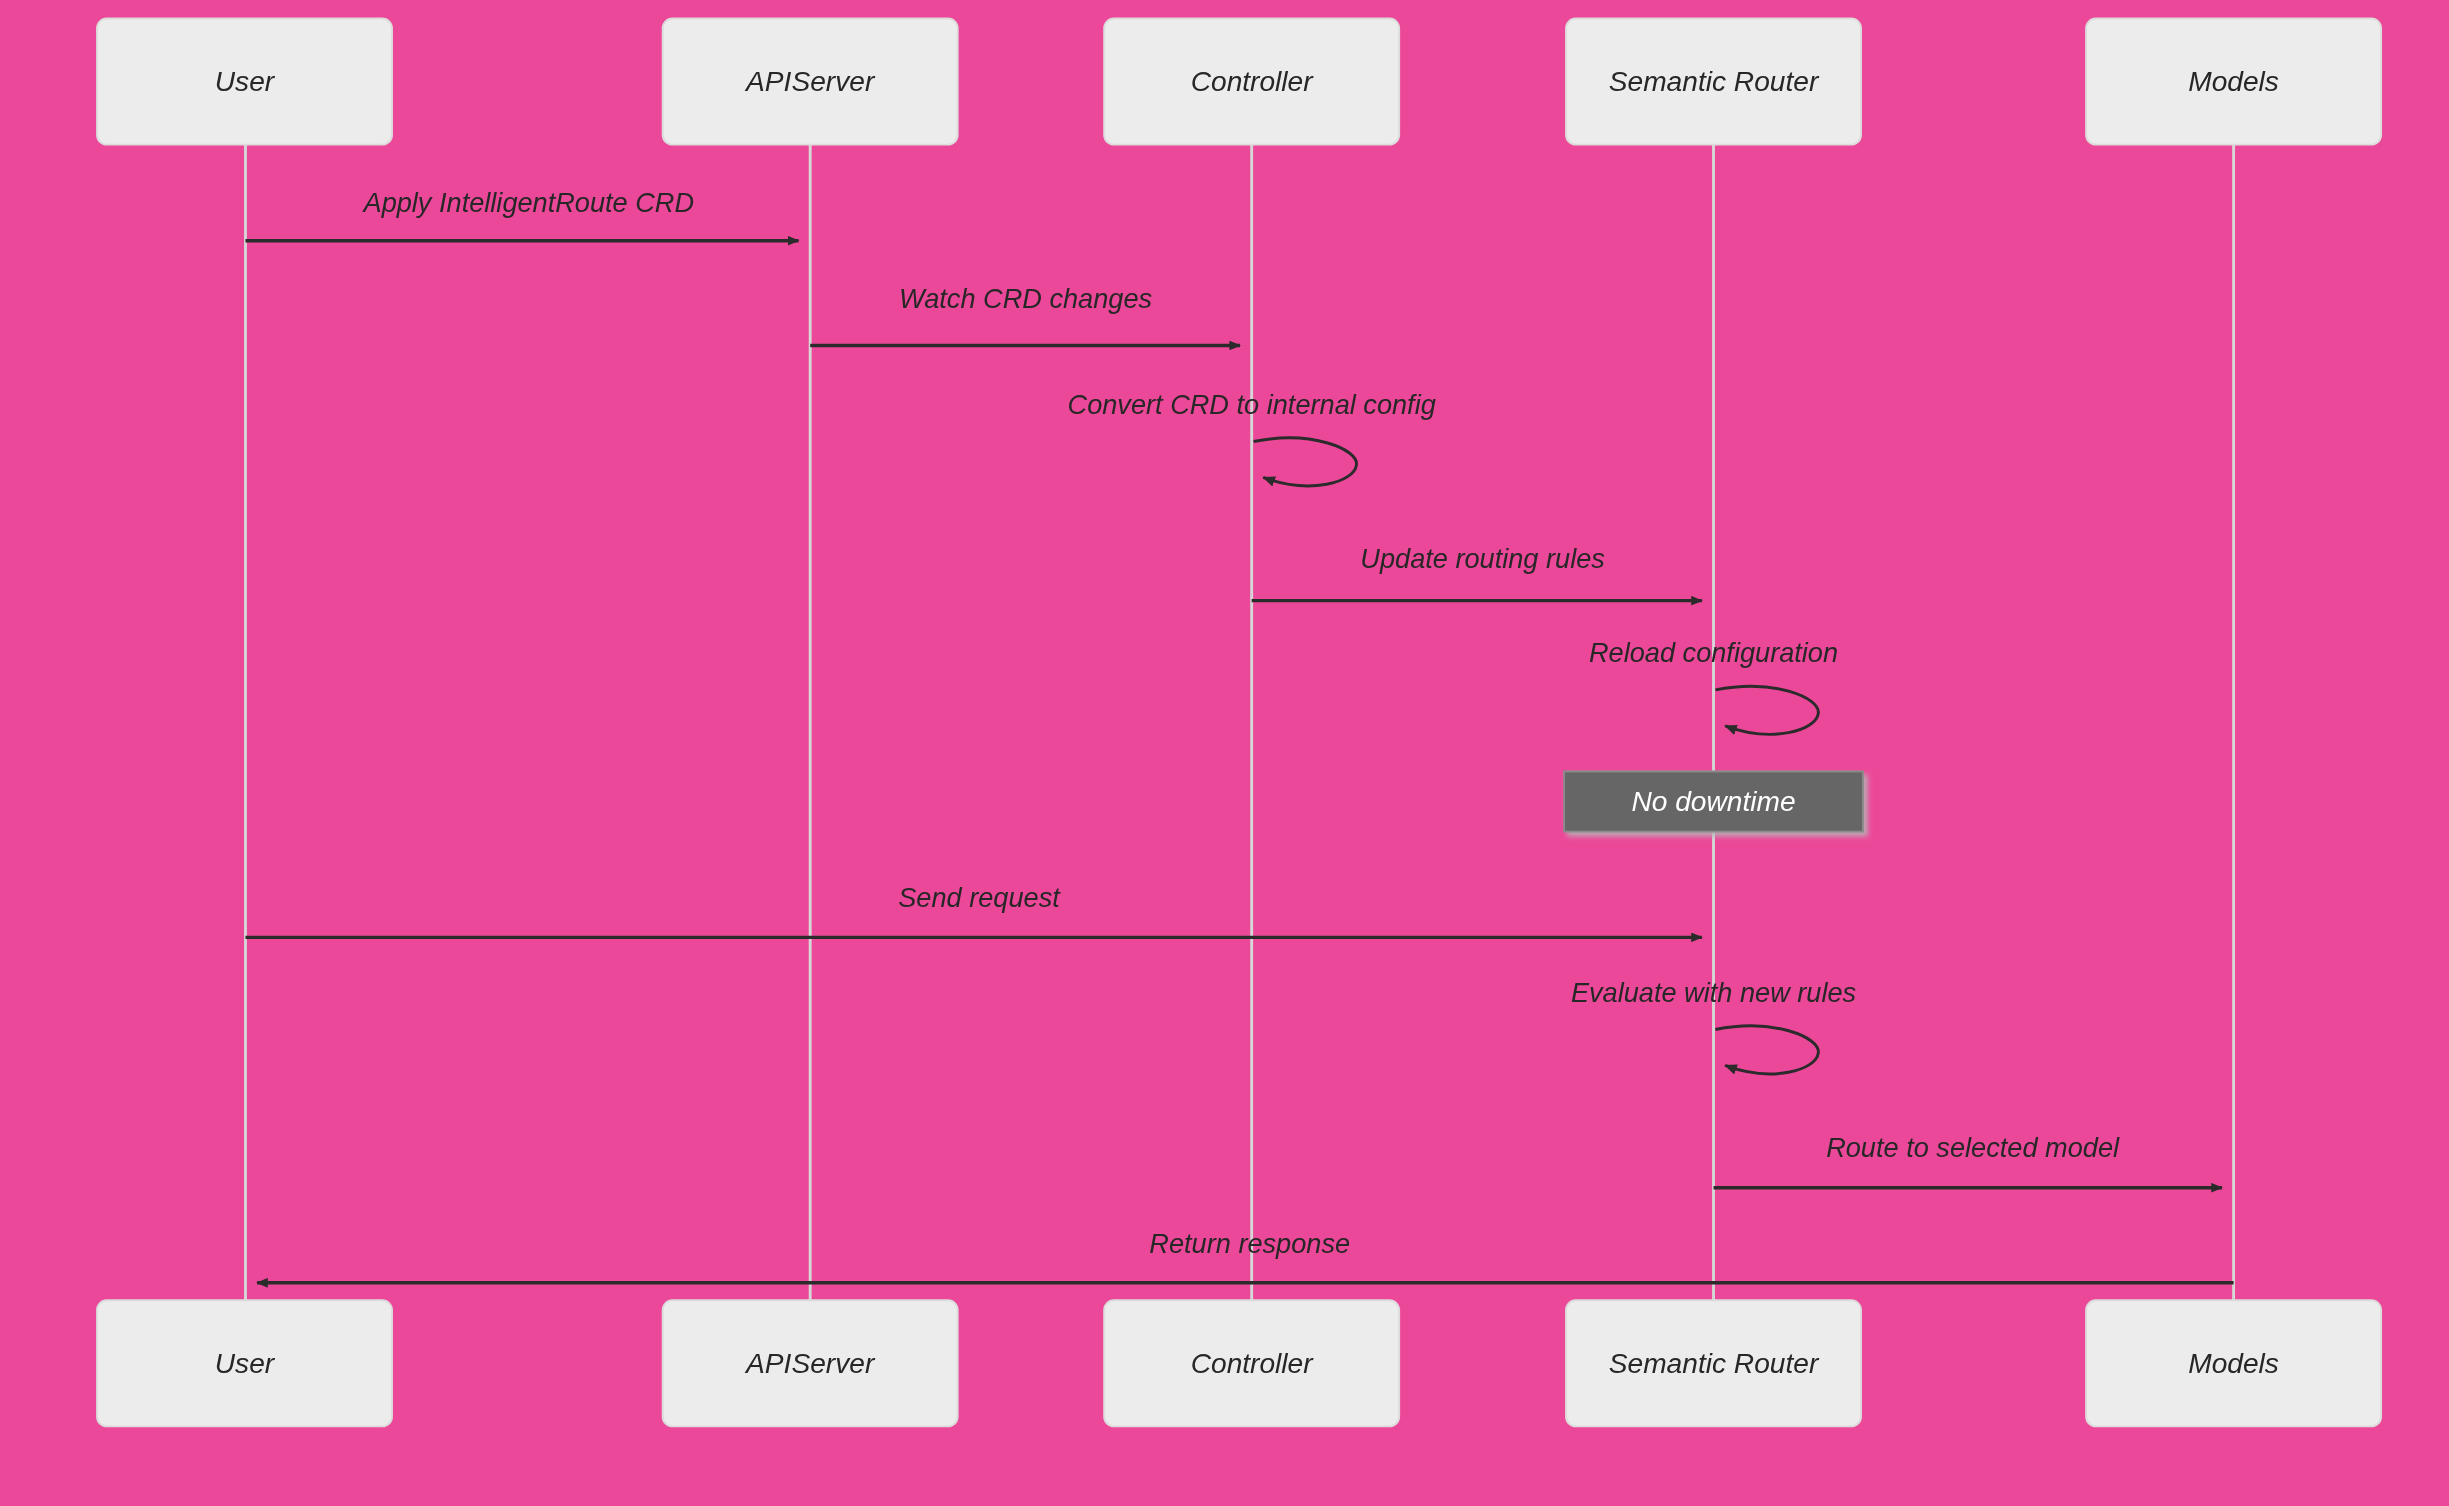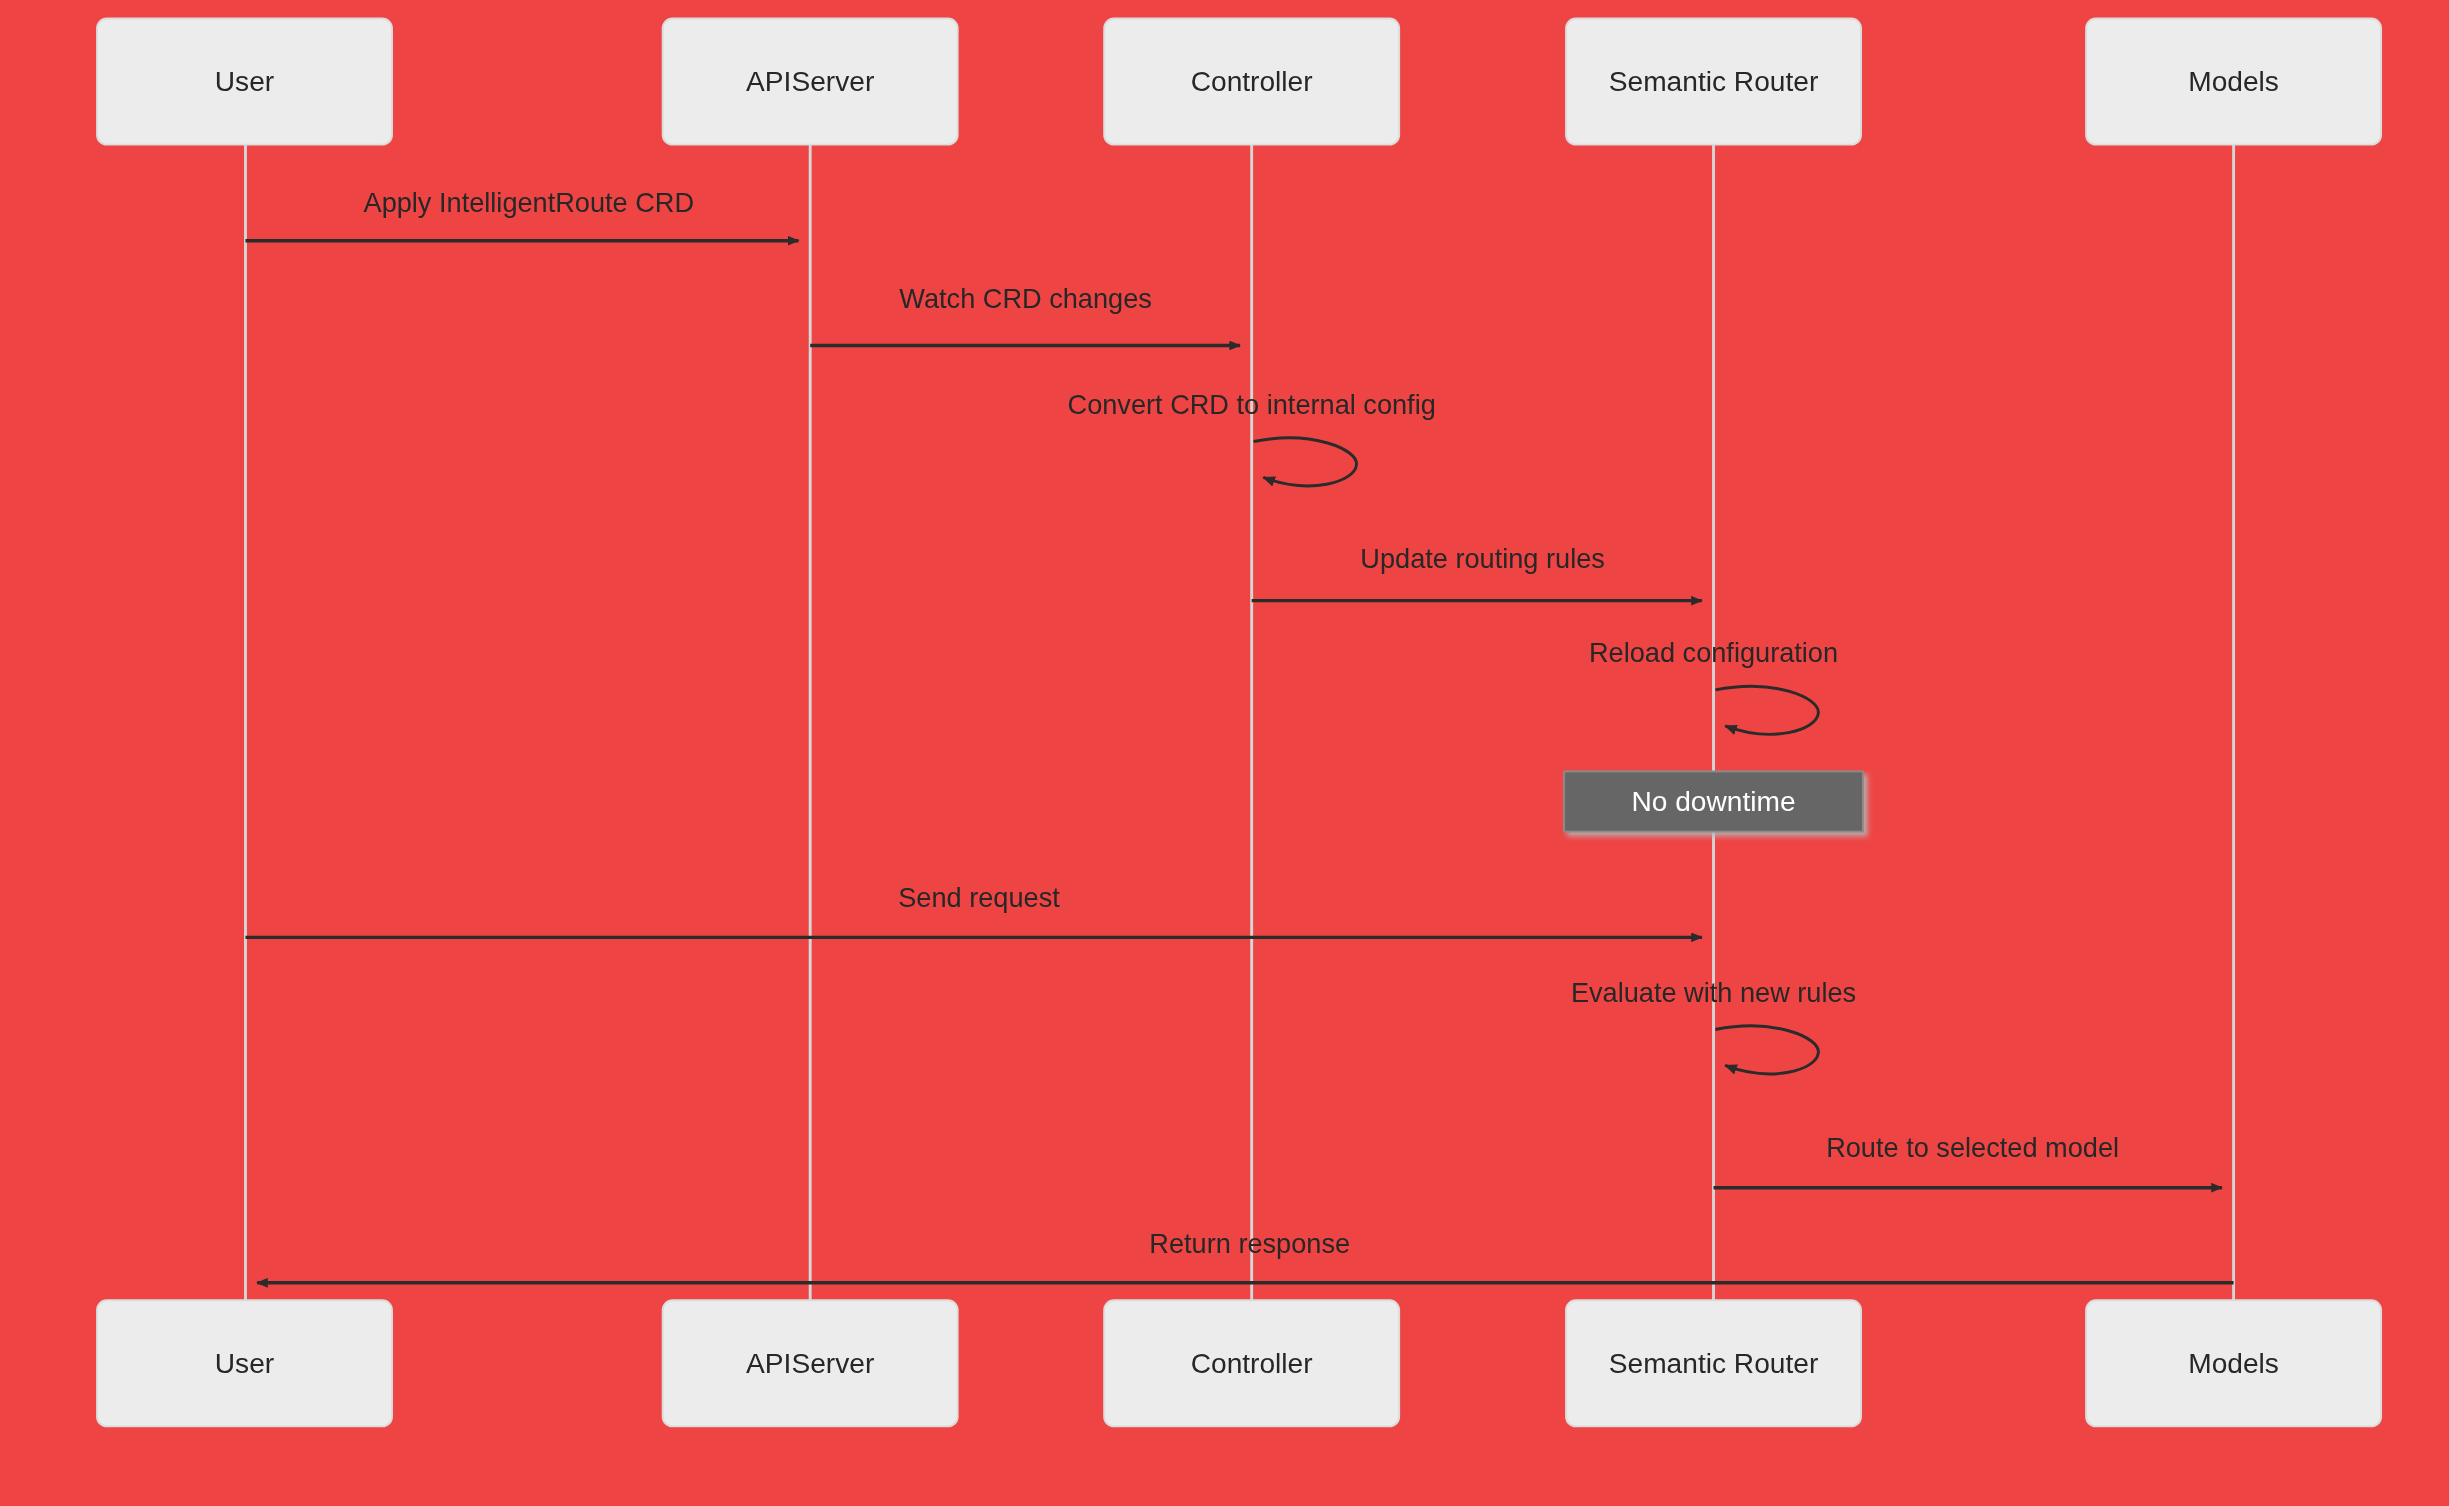--- a/index.html
+++ b/index.html
@@ -10,21 +10,22 @@
   body {
     width: 2449px;
     height: 1506px;
     font-family: "Liberation Sans", sans-serif;
     overflow: hidden;
   }
   #diagram-root {
     position: relative;
     width: 2449px;
     height: 1506px;
-    background: #ef4444;
+    background: #ec4899;
+    font-style: italic;
   }
   .svg-layer {
     position: absolute;
     top: 0;
     left: 0;
     width: 2449px;
     height: 1506px;
   }
   .actor-box {
     fill: #ececec;

